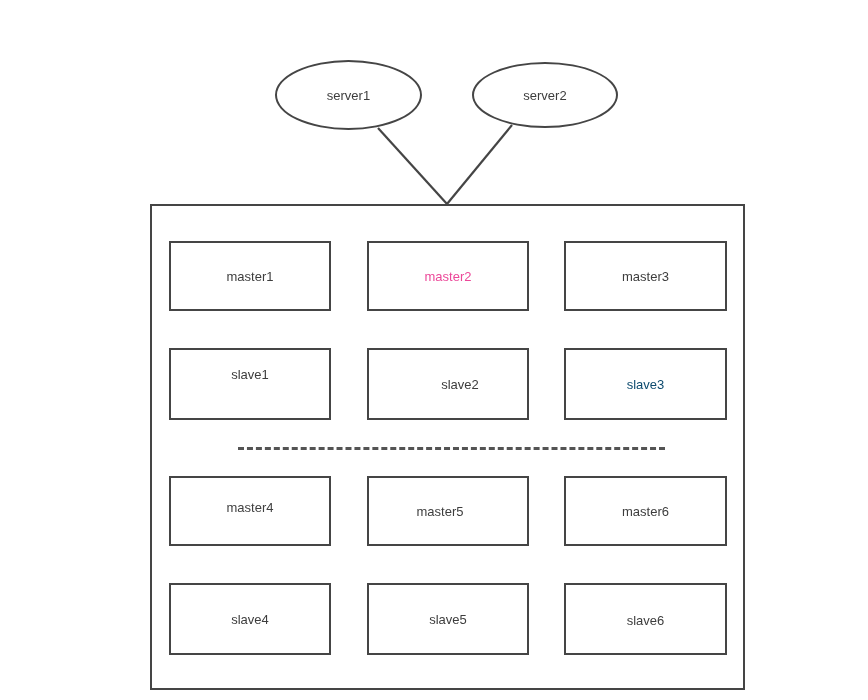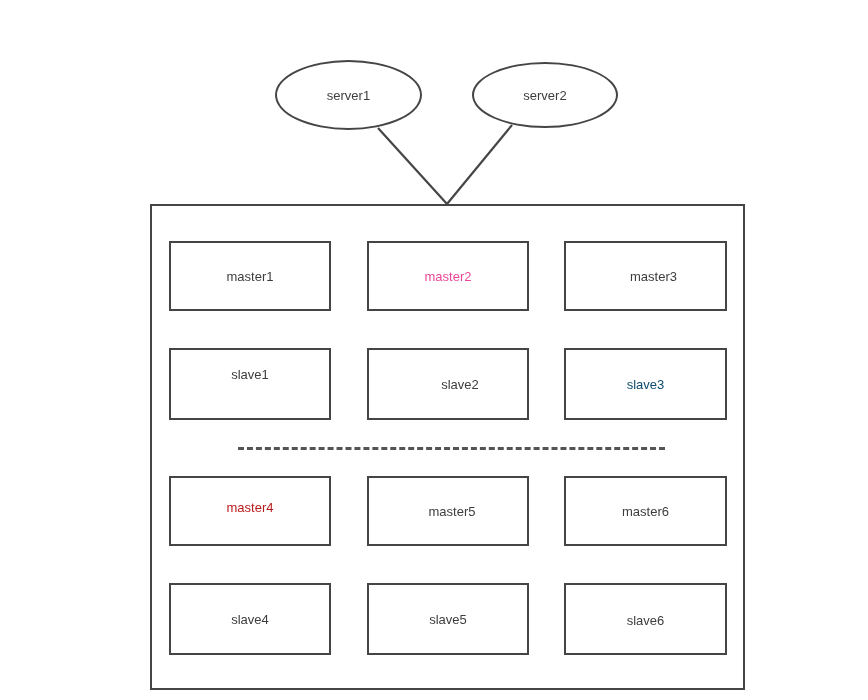--- a/index.html
+++ b/index.html
@@ -93,29 +93,29 @@
       <div class="node-label" style="left: 472px; top: 62px; width: 146px; height: 66px; color: rgb(61, 61, 61);">server2</div>
       <div class="box-node" style="left: 169px; top: 241px; width: 162px; height: 70px; border-color: rgb(69, 69, 69);"></div>
       <div class="node-label" style="left: 169px; top: 241px; width: 162px; height: 70px; color: rgb(61, 61, 61);">master1</div>
       <div class="box-node" style="left: 169px; top: 348px; width: 162px; height: 72px; border-color: rgb(69, 69, 69);"></div>
       <div class="node-label" style="left: 169px; top: 348px; width: 162px; height: 53px; color: rgb(61, 61, 61);">slave1</div>
       <div class="box-node" style="left: 367px; top: 241px; width: 162px; height: 70px; border-color: rgb(69, 69, 69);"></div>
       <div class="node-label" style="left: 367px; top: 241px; width: 162px; height: 70px; color: #ec4899;">master2</div>
       <div class="box-node" style="left: 367px; top: 348px; width: 162px; height: 72px; border-color: rgb(69, 69, 69);"></div>
       <div class="node-label" style="left: 367px; top: 348px; width: 162px; height: 72px; color: rgb(61, 61, 61); margin-left: 12px;">slave2</div>
       <div class="box-node" style="left: 564px; top: 241px; width: 163px; height: 70px; border-color: rgb(69, 69, 69);"></div>
-      <div class="node-label" style="left: 564px; top: 241px; width: 163px; height: 70px; color: rgb(61, 61, 61); padding-left: 8px;">master3</div>
+      <div class="node-label" style="left: 564px; top: 241px; width: 163px; height: 70px; color: rgb(61, 61, 61);">master3</div>
       <div class="box-node" style="left: 564px; top: 348px; width: 163px; height: 72px; border-color: rgb(69, 69, 69);"></div>
       <div class="node-label" style="left: 564px; top: 348px; width: 163px; height: 72px; color: #0c4a6e;">slave3</div>
       <div class="box-node" style="left: 169px; top: 476px; width: 162px; height: 70px; border-color: rgb(69, 69, 69);"></div>
-      <div class="node-label" style="left: 169px; top: 476px; width: 162px; height: 62px; color: #b91c1c;">master4</div>
+      <div class="node-label" style="left: 169px; top: 476px; width: 162px; height: 62px; color: #404040;">master4</div>
       <div class="box-node" style="left: 169px; top: 583px; width: 162px; height: 72px; border-color: rgb(69, 69, 69);"></div>
       <div class="node-label" style="left: 169px; top: 583px; width: 162px; height: 72px; color: rgb(61, 61, 61);">slave4</div>
       <div class="box-node" style="left: 367px; top: 476px; width: 162px; height: 70px; border-color: rgb(69, 69, 69);"></div>
-      <div class="node-label" style="left: 367px; top: 476px; width: 146px; height: 70px; color: rgb(61, 61, 61); margin-left: 12px;">master5</div>
+      <div class="node-label" style="left: 367px; top: 476px; width: 146px; height: 70px; color: rgb(61, 61, 61);">master5</div>
       <div class="box-node" style="left: 367px; top: 583px; width: 162px; height: 72px; border-color: rgb(69, 69, 69);"></div>
       <div class="node-label" style="left: 367px; top: 583px; width: 162px; height: 72px; color: rgb(61, 61, 61);">slave5</div>
       <div class="box-node" style="left: 564px; top: 476px; width: 163px; height: 70px; border-color: rgb(69, 69, 69);"></div>
       <div class="node-label" style="left: 564px; top: 476px; width: 163px; height: 70px; color: rgb(61, 61, 61);">master6</div>
       <div class="box-node" style="left: 564px; top: 583px; width: 163px; height: 72px; border-color: rgb(69, 69, 69);"></div>
       <div class="node-label" style="left: 564px; top: 582px; width: 163px; height: 76px; color: rgb(61, 61, 61);">slave6</div>
     </div>
 
 </div>
 

